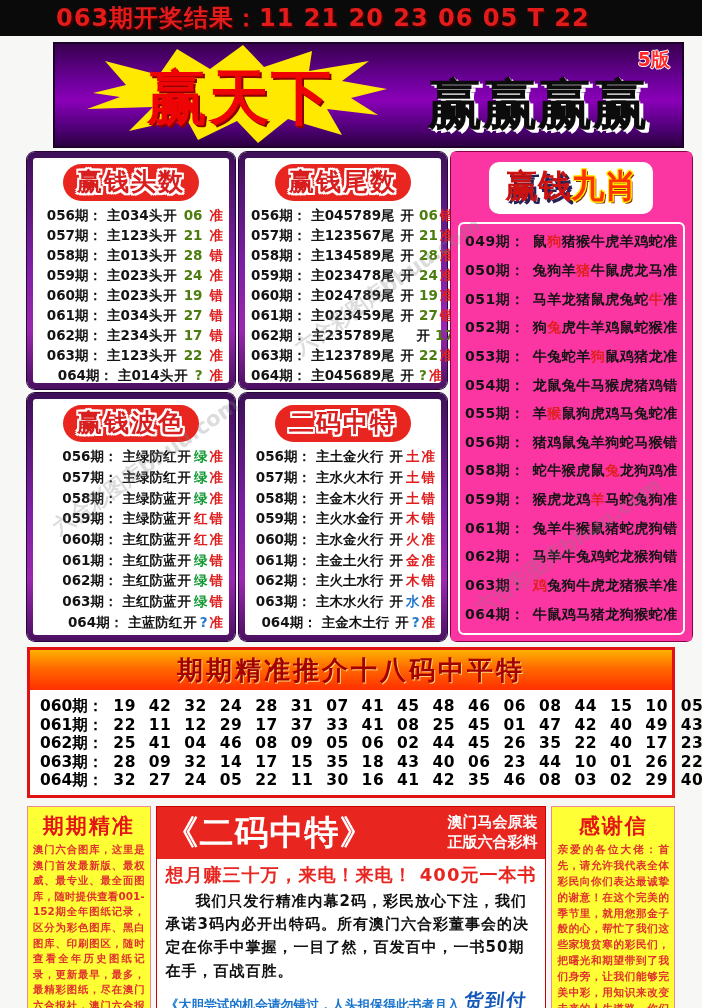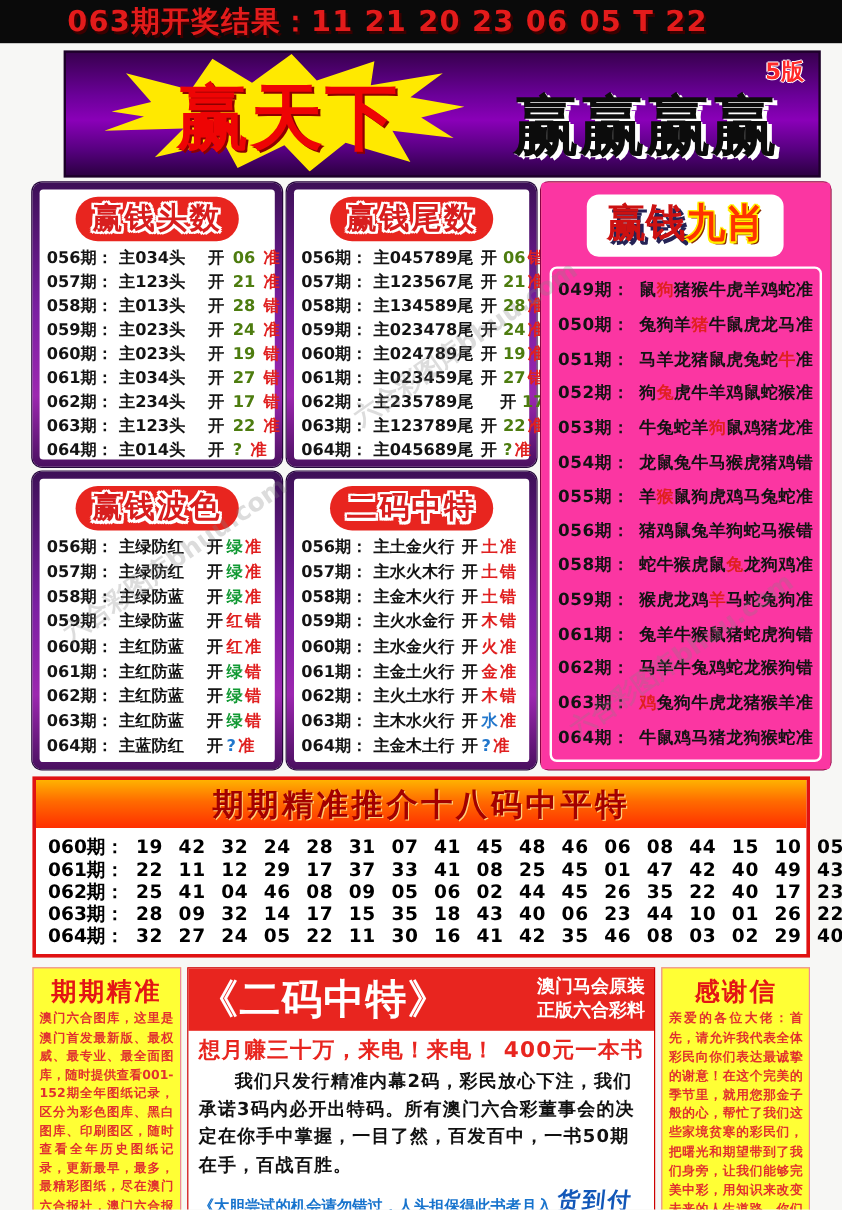--- a/index.html
+++ b/index.html
@@ -38,39 +38,39 @@
     font-size:55px;font-weight:bold;color:#0c0c0c;letter-spacing:0;
     text-shadow:4px 3px 0 #ffffff,1px 1px 0 #ffffff;
   }
   .edition{
     position:absolute;top:3px;right:12px;font-size:19px;font-weight:bold;color:#ff2a2a;
     text-shadow:-1px 0 #fff,1px 0 #fff,0 -1px #fff,0 1px #fff;
   }
   
   .main{
     margin:0 27px;display:grid;grid-template-columns:208px 208px 1fr;
-    grid-template-rows:237px 248px;gap:4px;position:relative;
+    grid-template-rows:237px 248px;gap:4px;position:relative;text-align:right;
   }
   .panel{
     background:linear-gradient(180deg,#3d1057 0%,#7b1fa2 45%,#9c27b0 75%,#4a1060 100%);
     padding:6px;border-radius:8px;box-shadow:0 0 0 1px #24063a;
   }
   .panel-inner{
     background:#ffffff;border-radius:3px;height:100%;box-sizing:border-box;
     padding:3px 2px;display:flex;flex-direction:column;
   }
   .cloud-title{
     align-self:center;background:#e8251f;border-radius:20px;padding:1px 14px 3px;
     font-size:25px;font-weight:bold;color:#d81e1e;letter-spacing:2px;margin:3px 0 4px;
     text-shadow:-2px 0 #fff,2px 0 #fff,0 -2px #fff,0 2px #fff,-2px -2px #fff,2px 2px #fff,-2px 2px #fff,2px -2px #fff;
   }
   .rows{flex:1;display:flex;flex-direction:column;justify-content:space-around;padding:0 4px;}
   .row{white-space:nowrap;font-size:13.5px;font-weight:bold;color:#141414;line-height:20px;}
   .row .qi{margin-right:5px;}
-  .row .main-txt{margin-right:19px;}
+  .row .main-txt{margin-right:1px;}
   .row .kai{margin-right:7px;}
   .row .res{color:#4d7c0f;margin-right:7px;}
   .row .verdict{color:#e02020;}
   
   .pink-panel{
     grid-column:3;grid-row:1/3;
     background:#fdba74;padding:0;border-radius:6px;box-shadow:0 0 0 1px #8c0047;
   }
   .pink-inner{
     background:#fb36a2;height:100%;box-sizing:border-box;border-radius:3px;

